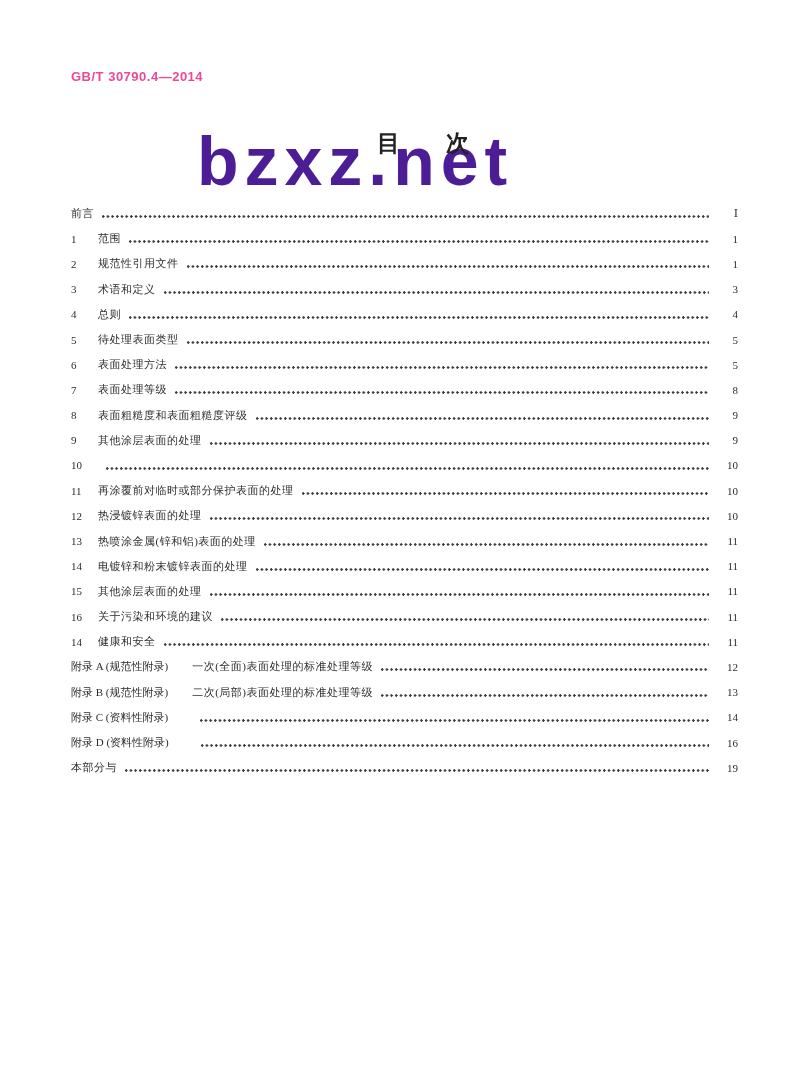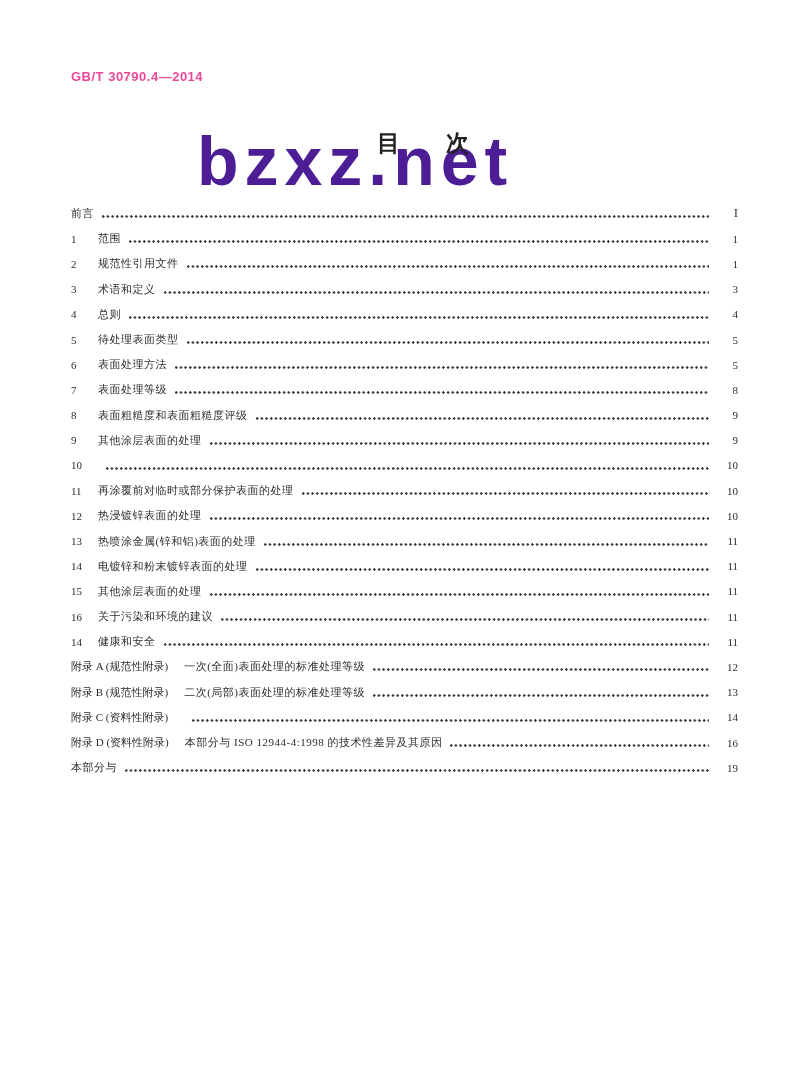--- a/index.html
+++ b/index.html
@@ -66,21 +66,21 @@
     height: 25.2px;
     white-space: nowrap;
   }
   .num {
     display: inline-block;
     min-width: 27px;
     flex: none;
   }
   .num.wide {
     min-width: 0;
-    margin-right: 16px;
+    margin-right: 24px;
   }
   .toc-title {
     flex: none;
     letter-spacing: 0.5px;
   }
   .dots {
     flex: 1 1 auto;
     height: 5px;
     align-self: center;
     position: relative;
@@ -223,21 +223,20 @@
         <span class="dots"></span>
         <span class="pagenum">13</span>
       </div>
       <div class="toc-row">
         <span class="num wide">附录 C (资料性附录)</span>
         <span class="dots"></span>
         <span class="pagenum">14</span>
       </div>
       <div class="toc-row">
         <span class="num wide">附录 D (资料性附录)</span>
-        <span class="toc-title">本部分与 ISO 12944-4:1998 的技术性差异及其原因</span>
         <span class="dots"></span>
         <span class="pagenum">16</span>
       </div>
       <div class="toc-row">
         <span class="toc-title">本部分与</span>
         <span class="dots"></span>
         <span class="pagenum">19</span>
       </div>
     </div>
 </div>

